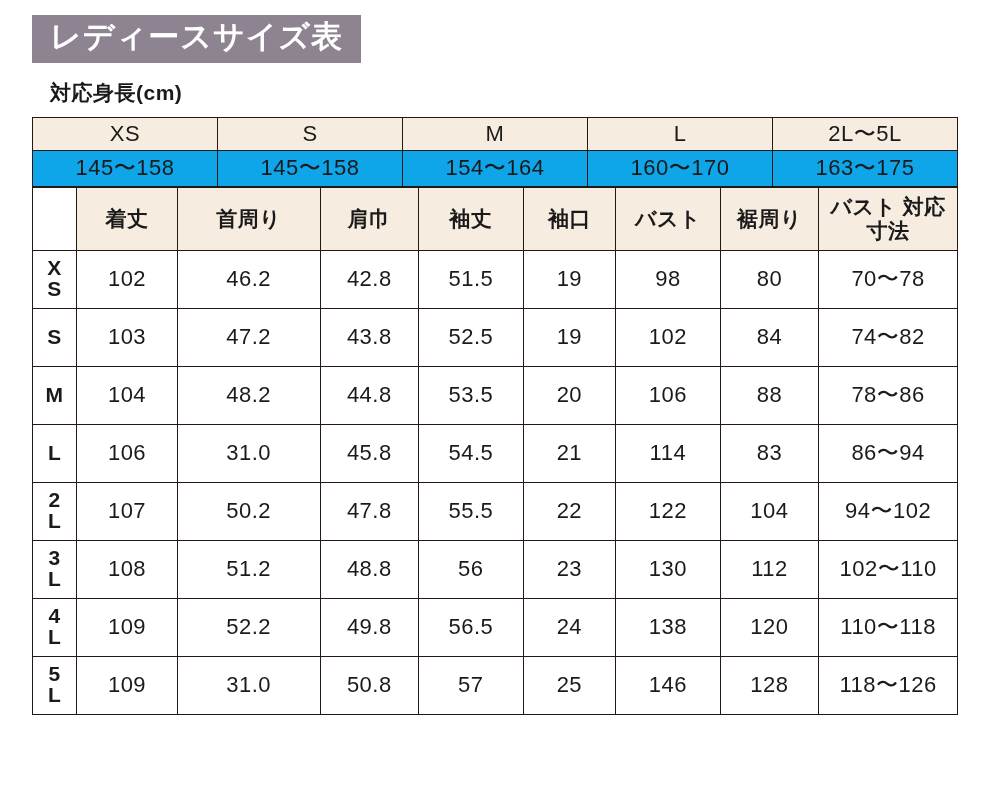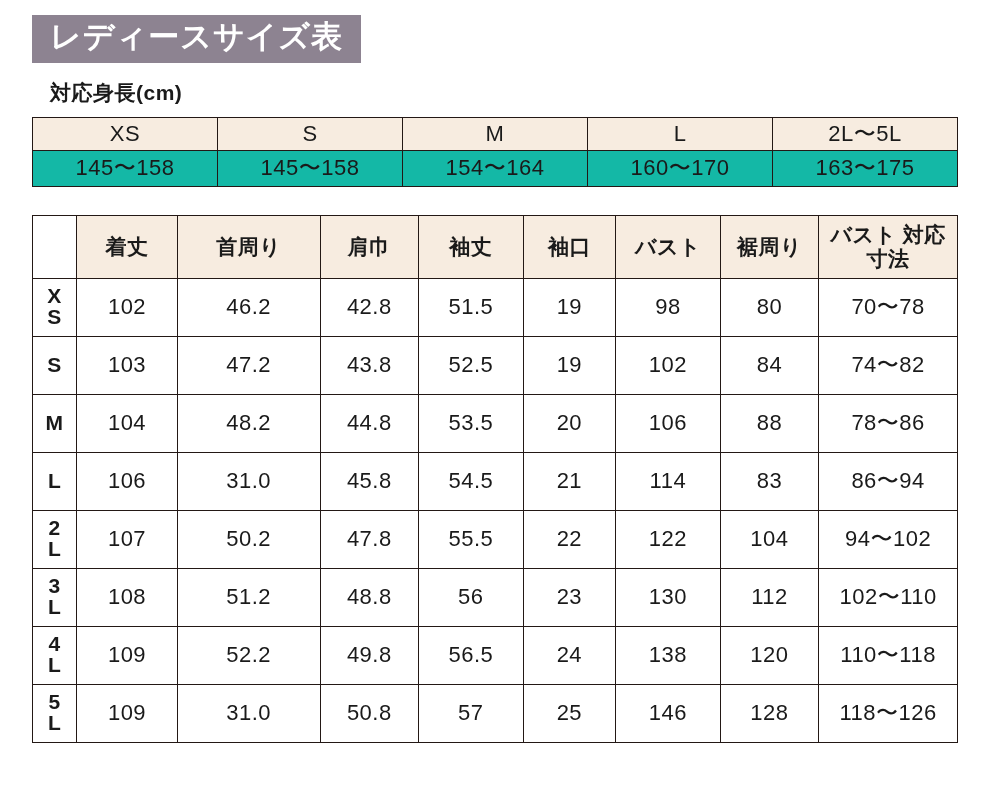--- a/index.html
+++ b/index.html
@@ -64,28 +64,27 @@
   .height-table td {
     height: 29px;
     font-size: 22px;
     margin-top: 28px;
   }
   .height-table .head-cell {
     background: #f7ece0;
     font-size: 22px;
   }
   .height-table .val-cell {
-    background: #14b8a6;
+    background: #0ea5e9;
     font-size: 22px;
     height: 33px;
   }
 
   
   .meas-wrap {
-    margin-top: 28px;
   }
   .meas-table {
     width: 926px;
   }
   .meas-table th {
     background: #f7ece0;
     font-size: 21px;
     font-weight: bold;
     height: 62px;
     line-height: 1.12;

